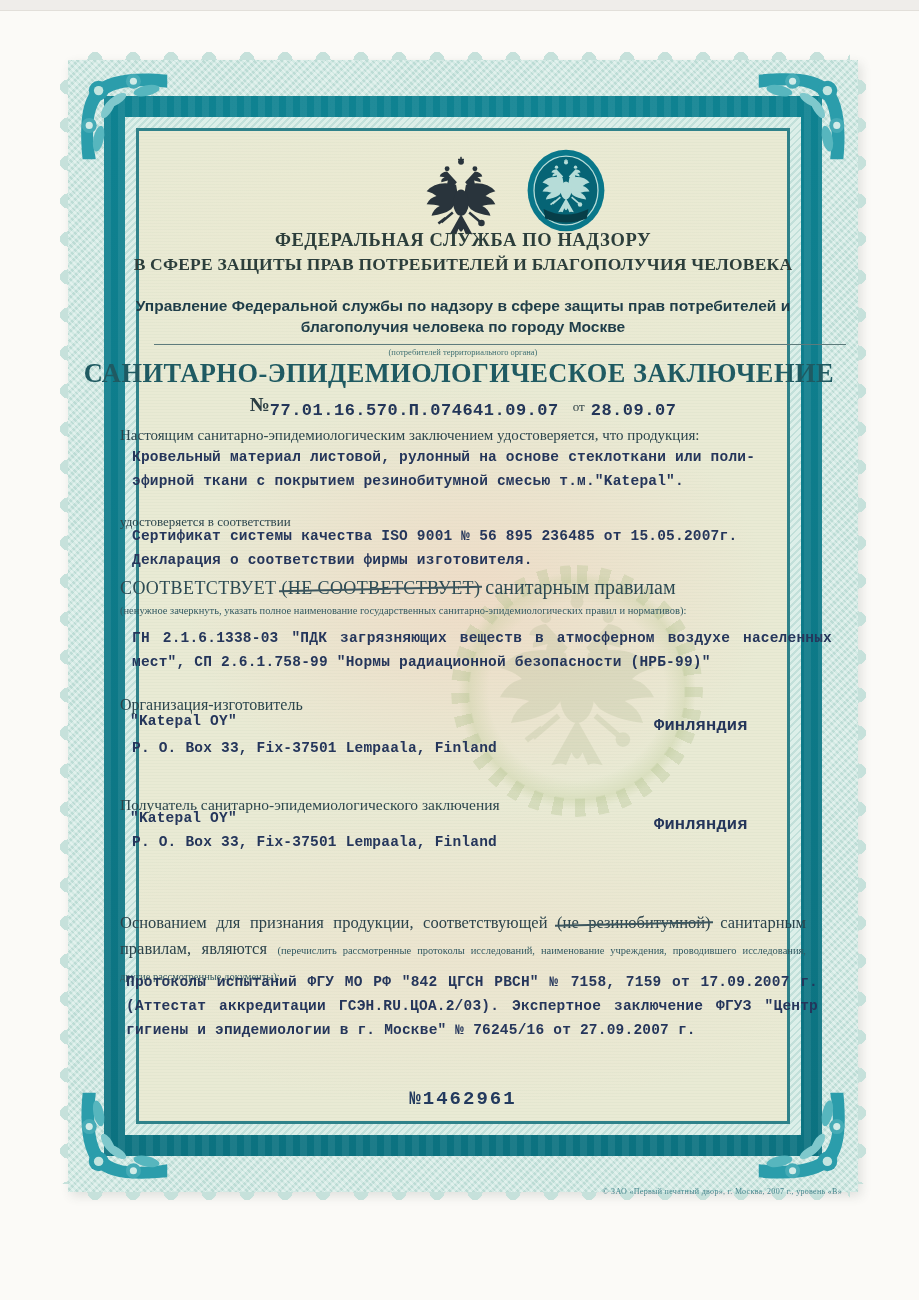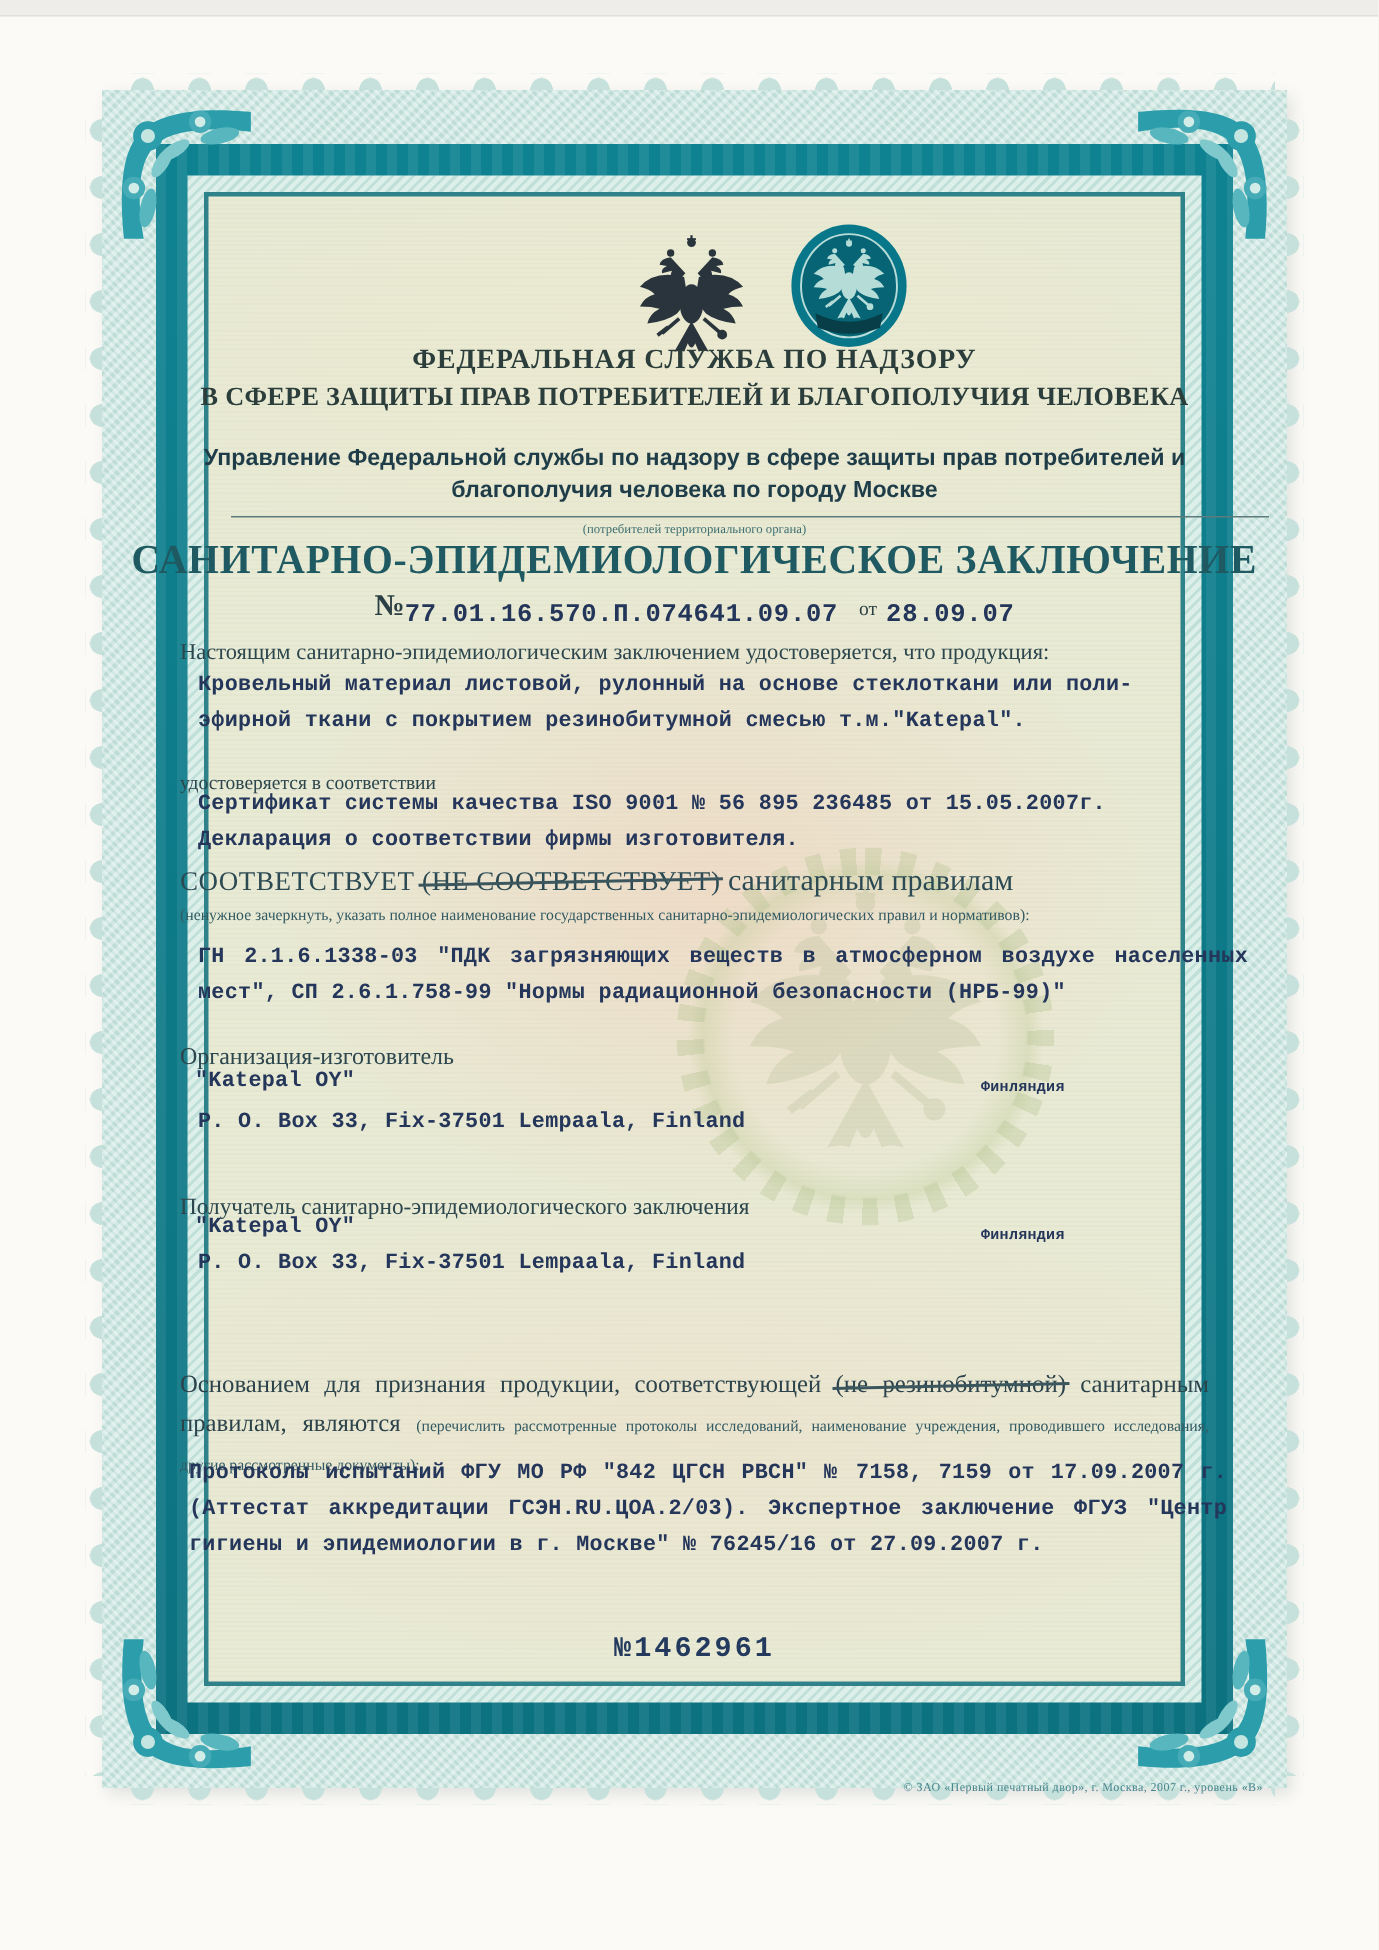--- a/index.html
+++ b/index.html
@@ -83,21 +83,21 @@
   .coat{ position:absolute; left:352px; top:96px; width:82px; height:90px; }
   .oval-seal{ position:absolute; left:458px; top:88px; width:80px; height:85px; filter:saturate(1.05); }
   
   .agency{ left:0; top:170px; width:100%; text-align:center; color:#2c3e3b; font-weight:bold; }
   .agency .l1{ font-size:18.5px; letter-spacing:.6px; }
   .agency .l2{ font-size:17.5px; letter-spacing:.2px; margin-top:3px; }
   .department{ left:40px; top:235px; width:calc(100% - 80px); text-align:center;
     font-family:"Liberation Sans", sans-serif; font-weight:bold; font-size:15.5px; line-height:21px; color:#1f3d49; }
   .rule{ left:86px; top:284px; width:692px; height:0; border-top:1.2px solid #5d7b7c; }
   .rule-caption{ left:0; top:287px; width:100%; text-align:center; font-size:8.5px; color:#3f6f72; }
-  .doc-title{ left:0; top:297px; width:100%; text-align:center; color:#1f5a62; font-weight:bold; }
+  .doc-title{ left:0; top:297px; width:100%; color:#1f5a62; font-weight:bold; }
   .doc-title span{ display:inline-block; font-size:27.5px; letter-spacing:.5px; transform:scaleX(.96); white-space:nowrap; }
   .number-line{ left:0; top:333px; width:100%; text-align:center; white-space:nowrap; color:#233659; }
   .nsign{ font-size:20px; font-weight:bold; color:#2c3f44; vertical-align:4px; }
   .nval{ font-family:"Liberation Mono", monospace; font-weight:bold; font-size:17px; letter-spacing:.5px; }
   .nfrom{ font-size:13px; color:#2c3f44; vertical-align:4px; padding:0 6px 0 14px; }
   .serif-label{ color:#2c464d; }
   .typed{ font-family:"Liberation Mono", monospace; font-weight:bold; color:#25365b; font-size:14.5px; line-height:24px; letter-spacing:.2px; }
   .small-caption{ font-size:10.5px; line-height:13.5px; color:#335a62; }
   .strike{ position:relative; white-space:nowrap; }
   .strike::after{ content:""; position:absolute; left:-2px; right:-2px; top:50%; height:2.2px;
@@ -105,21 +105,21 @@
   .intro{ left:52px; top:367px; font-size:15px; }
   .product{ left:64px; top:385px; width:706px; }
   .made-label{ left:52px; top:454px; font-size:13px; }
   .made-lines{ left:64px; top:464px; width:706px; }
   .compliance{ left:52px; top:516px; font-size:18px; color:#2c4a53; letter-spacing:.4px; }
   .compliance .suffix{ font-size:20px; letter-spacing:0; }
   .comp-caption{ left:52px; top:544px; width:580px; }
   .regs{ left:64px; top:566px; width:700px; text-align:justify; }
   .man-label{ left:52px; top:636px; font-size:16px; }
   .man-name{ left:62px; top:649px; }
-  .country{ font-size:10px; }
+  .country{ font-size:17px; }
   .country.c1{ left:586px; top:654px; }
   .addr1{ left:64px; top:676px; }
   .rec-label{ left:52px; top:736px; font-size:15.5px; }
   .rec-name{ left:62px; top:746px; }
   .country.c2{ left:586px; top:753px; }
   .addr2{ left:64px; top:770px; }
   .basis{ left:52px; top:850px; width:686px; font-size:16.5px; line-height:26px; text-align:justify; color:#2c434b; word-spacing:3px; }
   .basis .small-caption{ word-spacing:0; }
   .docs{ left:58px; top:910px; width:692px; text-align:justify; }
   .serial{ left:0; top:1028px; width:100%; text-align:center; font-family:"Liberation Mono", monospace;

